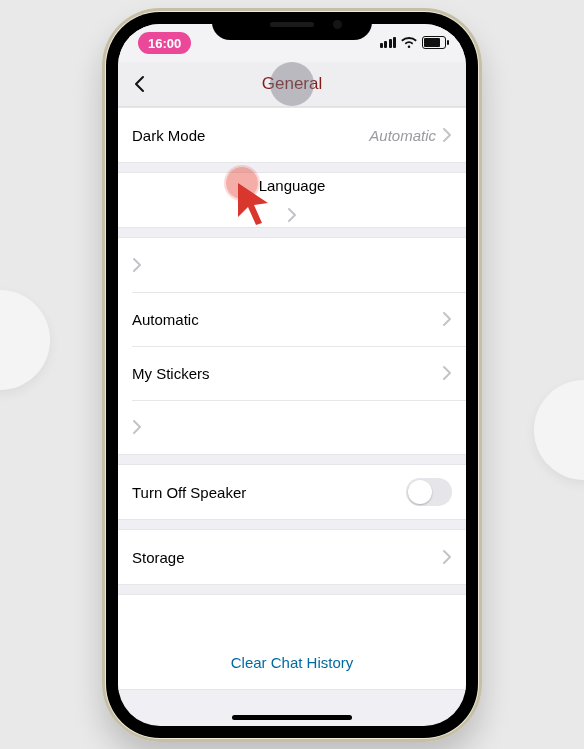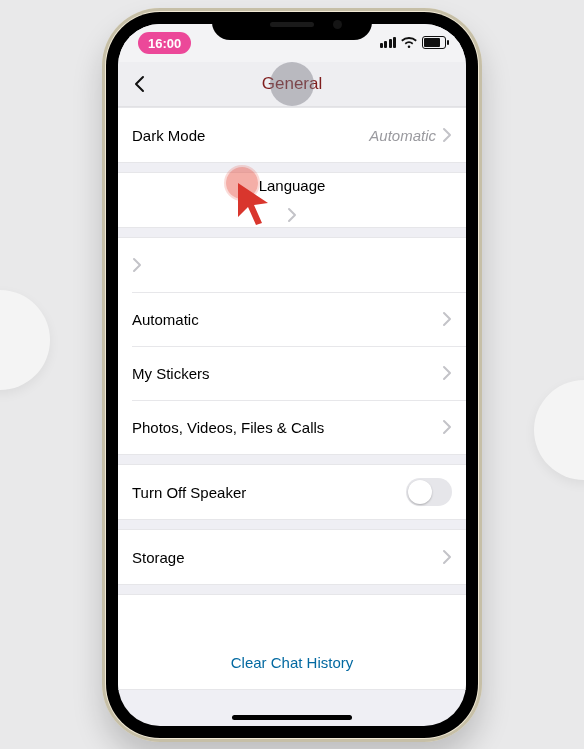--- a/index.html
+++ b/index.html
@@ -194,21 +194,20 @@
             </div>
             <div class="row">
               <span class="label">My Stickers</span>
               <span class="chev">
                 <svg width="10" height="16" viewBox="0 0 10 16">
                   <path d="M2 2l6 6-6 6" stroke="#c3c3c8" stroke-width="2" fill="none" stroke-linecap="round" stroke-linejoin="round"></path>
                 </svg>
               </span>
             </div>
             <div class="row">
-              <span class="label">Photos, Videos, Files &amp; Calls</span>
               <span class="chev">
                 <svg width="10" height="16" viewBox="0 0 10 16">
                   <path d="M2 2l6 6-6 6" stroke="#c3c3c8" stroke-width="2" fill="none" stroke-linecap="round" stroke-linejoin="round"></path>
                 </svg>
               </span>
             </div>
           </div>
           <div class="group">
             <div class="row">
               <span class="label">Turn Off Speaker</span>

